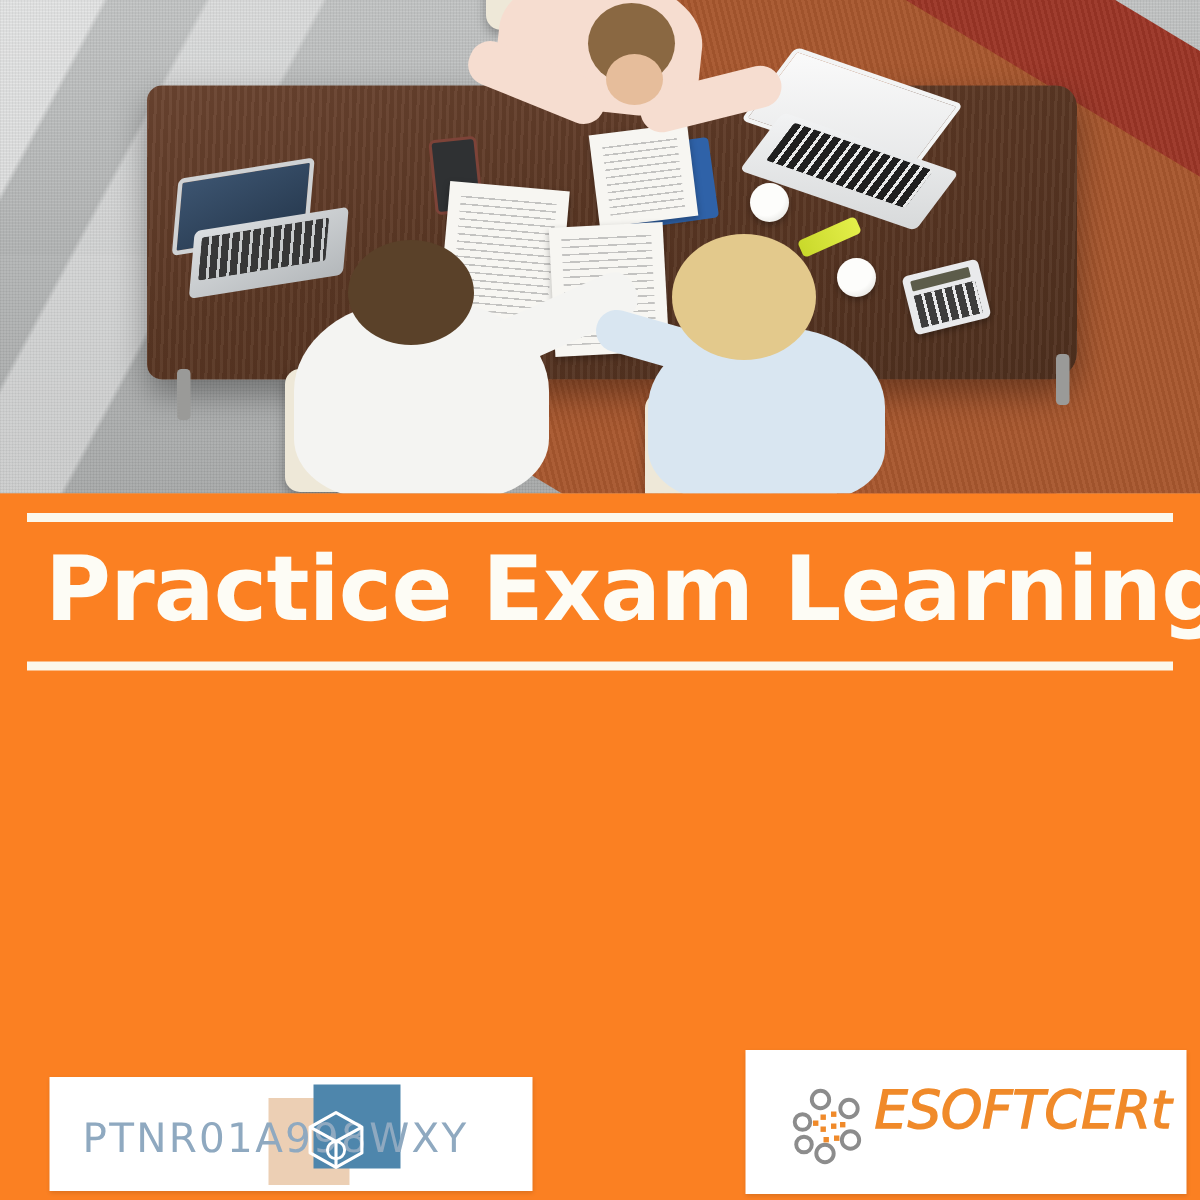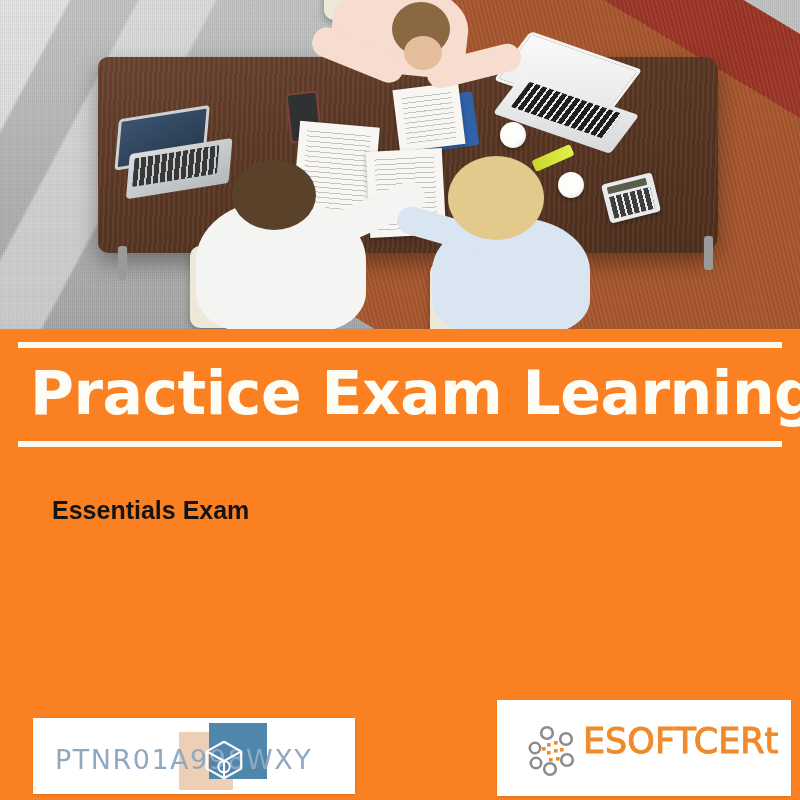--- a/index.html
+++ b/index.html
@@ -180,21 +180,21 @@
 
   
   .logo-card {
     position: absolute;
     background: #FFFFFF;
     box-shadow: 0 1px 3px rgba(0,0,0,0.12);
     overflow: hidden;
     text-align: center;
   }
   #ptnr-card { left: 33px; top: 718px; width: 322px; height: 76px; }
-  #esoft-card { left: 497px; top: 700px; width: 294px; height: 96px; }
+  #esoft-card { left: 497px; top: 700px; width: 294px; height: 96px; font-style: italic; }
 
   .ptnr-text {
     position: absolute; left: 22px; top: 26px;
     font-family: "DejaVu Sans", sans-serif;
     font-size: 27px;
     letter-spacing: 1.5px;
     color: #8FA9C0;
     white-space: nowrap;
   }
   .sq-beige {
@@ -300,21 +300,20 @@
 
   <div class="orange-panel">
 
     <div class="rule top"></div>
 
     <div class="headline">Practice Exam Learning</div>
 
     <div class="rule bottom"></div>
 
     <div class="subtitle">
-      <div>Essentials Exam</div>
     </div>
   </div>
 
   <div class="logo-card" id="ptnr-card">
     <div class="sq-beige"></div>
     <div class="sq-blue"></div>
     <div class="ptnr-text">PTNR01A998WXY</div>
     <svg class="cube-icon" viewBox="0 0 48 48">
       <g fill="none" stroke="#ffffff" stroke-width="2.2" stroke-linejoin="round">
         <polygon points="24,5 42,15 42,33 24,43 6,33 6,15"></polygon>

